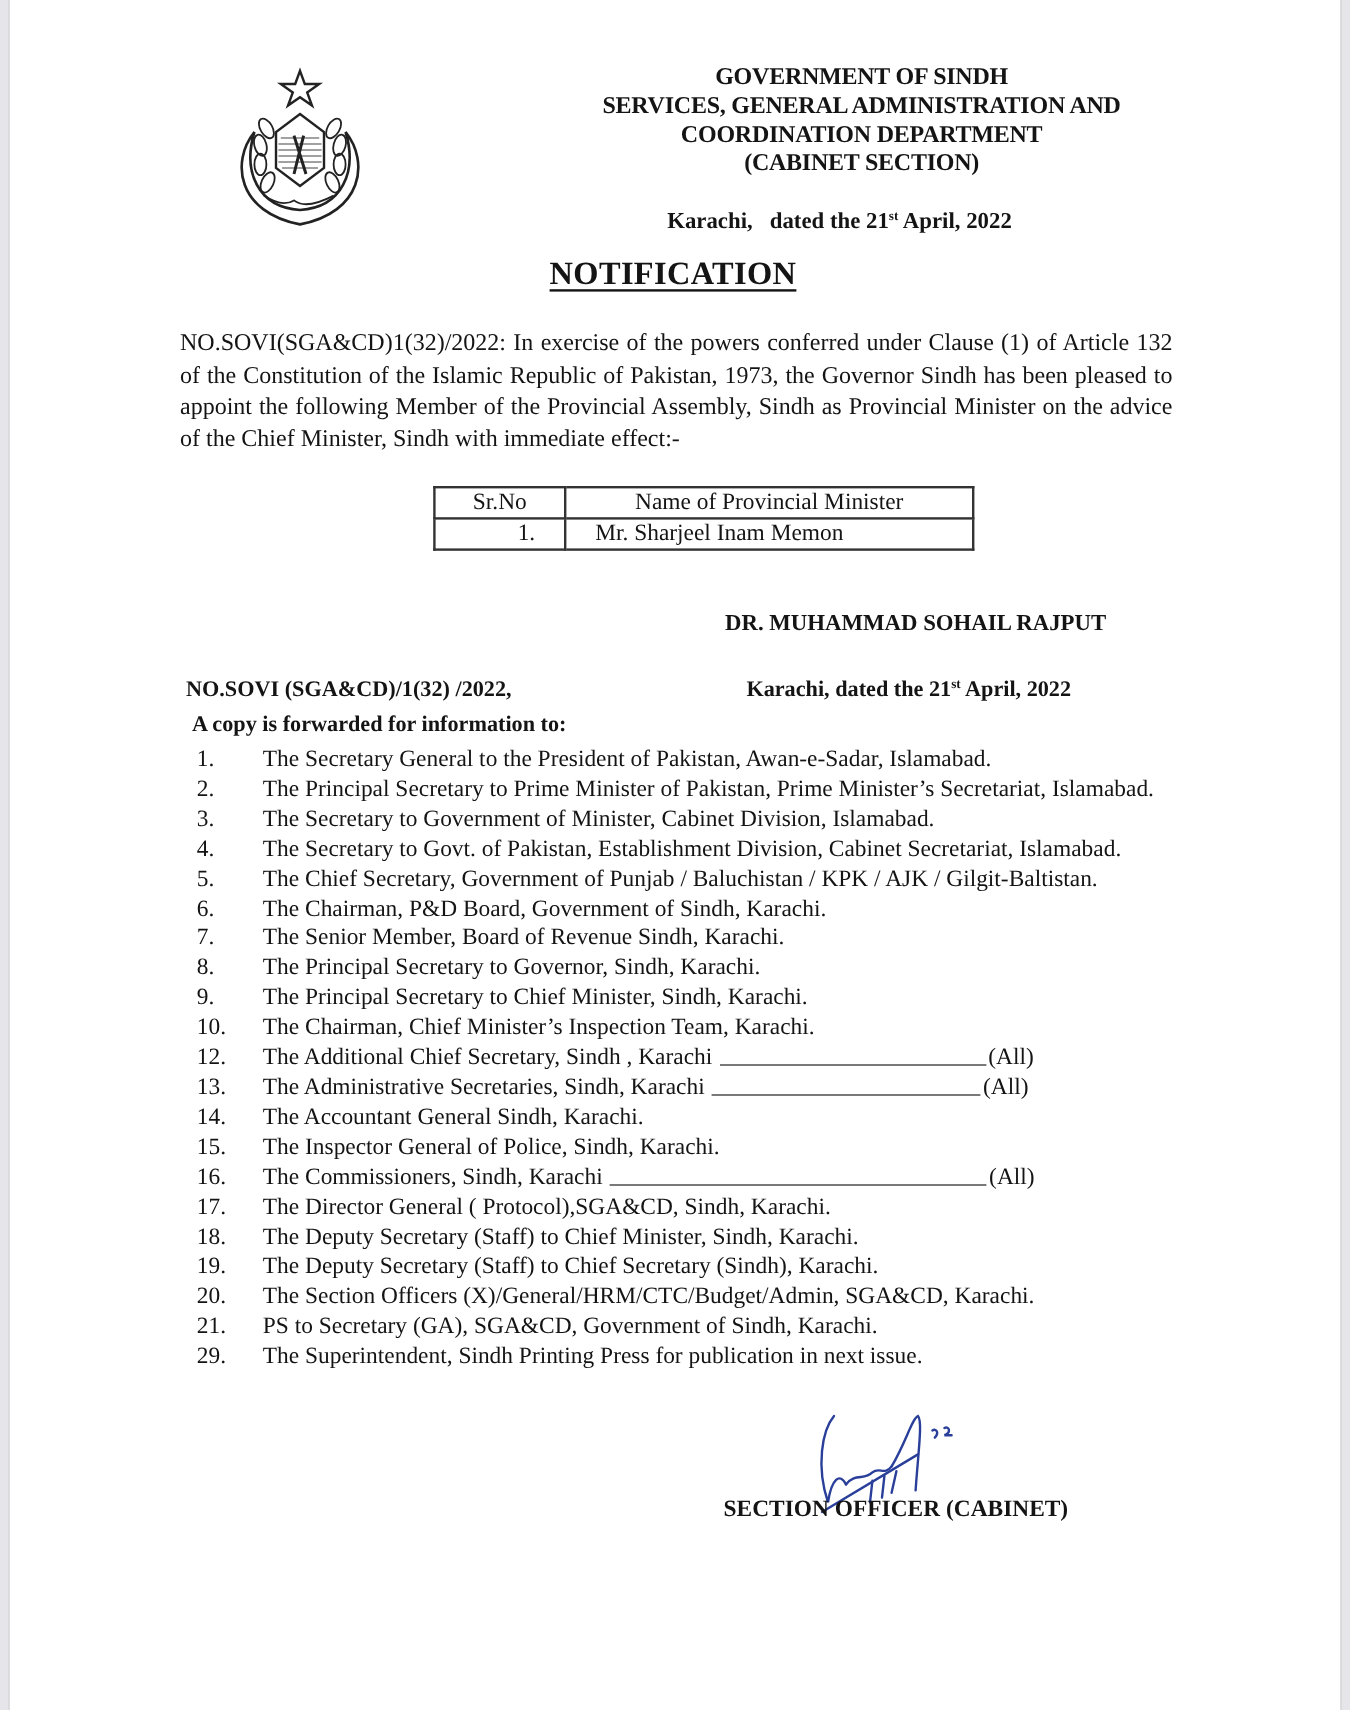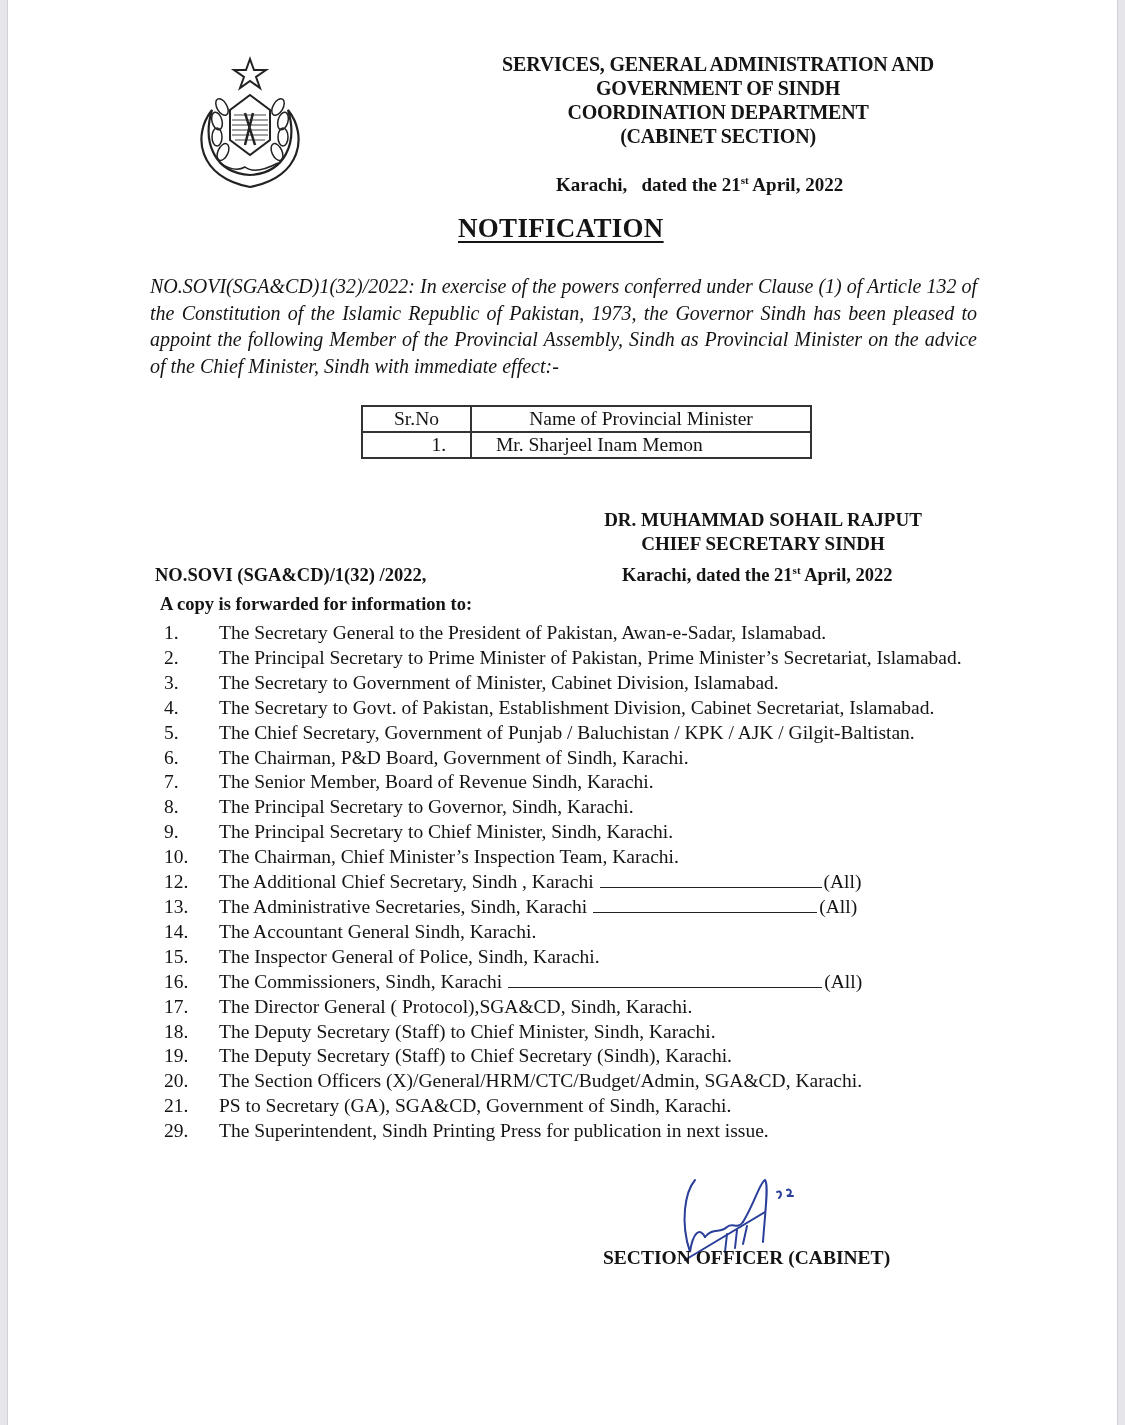--- a/index.html
+++ b/index.html
@@ -14,21 +14,21 @@
 
   .emblem { position: absolute; left: 190px; top: 55px; width: 120px; height: 140px; }
 
   .header { position: absolute; left: 470px; top: 52px; width: 496px; text-align: center; font-weight: bold; font-size: 20px; line-height: 24px; letter-spacing: -0.2px; }
   .header div { white-space: nowrap; }
   .dateline { position: absolute; left: 556px; top: 174px; font-weight: bold; font-size: 19px; white-space: nowrap; }
   sup { font-size: 11px; vertical-align: 7px; line-height: 0; }
 
   .notif-title { position: absolute; left: 458px; top: 213px; font-weight: bold; font-size: 27px; text-decoration: underline; text-underline-offset: 4px; letter-spacing: 0.3px; }
 
-  .body-para { position: absolute; left: 150px; top: 273px; width: 827px; font-size: 20px; line-height: 26.5px; text-align: justify; font-style: italic; }
+  .body-para { position: absolute; left: 150px; top: 273px; width: 827px; font-size: 20px; line-height: 26.5px; text-align: justify; }
 
   .minister-table { position: absolute; left: 361px; top: 405px; border-collapse: collapse; font-size: 19.5px; }
   .minister-table td, .minister-table th { border: 2px solid #333; padding: 0 24px; height: 24px; font-weight: normal; margin-left: 23px; }
   .minister-table th.c1 { width: 59px; text-align: center; }
   .minister-table td.c1 { width: 59px; text-align: right; }
   .minister-table th.c2 { width: 290px; text-align: center; }
   .minister-table td.c2 { text-align: left; }
 
   .signatory { position: absolute; left: 568px; top: 508px; width: 390px; text-align: center; font-weight: bold; font-size: 19px; line-height: 24px; }
   .ref-no { position: absolute; left: 155px; top: 565px; font-weight: bold; font-size: 18.5px; white-space: nowrap; }
@@ -71,22 +71,22 @@
     <ellipse cx="33" cy="97" rx="5" ry="9" transform="rotate(25 33 97)"></ellipse>
     <ellipse cx="88" cy="52" rx="5" ry="9" transform="rotate(30 88 52)"></ellipse>
     <ellipse cx="93" cy="66" rx="5" ry="9" transform="rotate(15 93 66)"></ellipse>
     <ellipse cx="93" cy="82" rx="5" ry="9"></ellipse>
     <ellipse cx="87" cy="97" rx="5" ry="9" transform="rotate(-25 87 97)"></ellipse>
   </g>
   <path d="M30,108 Q45,118 55,112 Q65,120 88,108" fill="none" stroke="#222" stroke-width="1.5"></path>
 </svg>
 
 <div class="header">
+  <div>GOVERNMENT OF SINDH</div>
   <div>SERVICES, GENERAL ADMINISTRATION AND</div>
-  <div>GOVERNMENT OF SINDH</div>
   <div>COORDINATION DEPARTMENT</div>
   <div>(CABINET SECTION)</div>
 </div>
 <div class="dateline"><span style="white-space:pre">Karachi,   dated the 21</span><sup>st</sup><span style="white-space:pre"> April, 2022</span></div>
 
 <div class="notif-title">NOTIFICATION</div>
 
 <div class="body-para">NO.SOVI(SGA&amp;CD)1(32)/2022: In exercise of the powers conferred under Clause (1) of Article 132 of  the Constitution of the Islamic Republic of Pakistan, 1973, the Governor Sindh has been pleased to appoint the following Member of the Provincial Assembly, Sindh as Provincial Minister on the advice of the Chief Minister, Sindh with immediate effect:-</div>
 
 <table class="minister-table">
@@ -97,21 +97,20 @@
   </tr>
   <tr>
     <td class="c1">1.</td>
     <td class="c2">Mr. Sharjeel Inam Memon</td>
   </tr>
 </tbody>
   </table>
 
 <div class="signatory">
   <div>DR. MUHAMMAD SOHAIL RAJPUT</div>
-  <div>CHIEF SECRETARY SINDH</div>
 </div>
 
 <div class="ref-no">NO.SOVI (SGA&amp;CD)/1(32) /2022,</div>
 <div class="ref-date"><span>Karachi, dated the 21</span><sup>st</sup><span style="white-space:pre"> April, 2022</span></div>
 <div class="copy-intro">A copy is forwarded for information to:</div>
 
 <div class="dist-list" id="dist-list">
     <div class="dist-item">
       <span class="dist-num">1.</span>
       <span class="dist-text">The Secretary General to the President of Pakistan, Awan-e-Sadar, Islamabad.</span>

